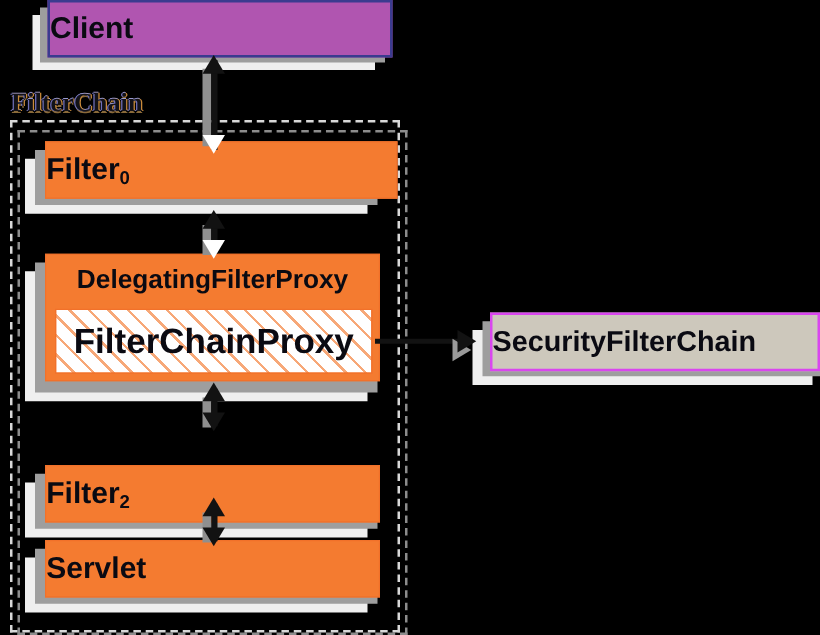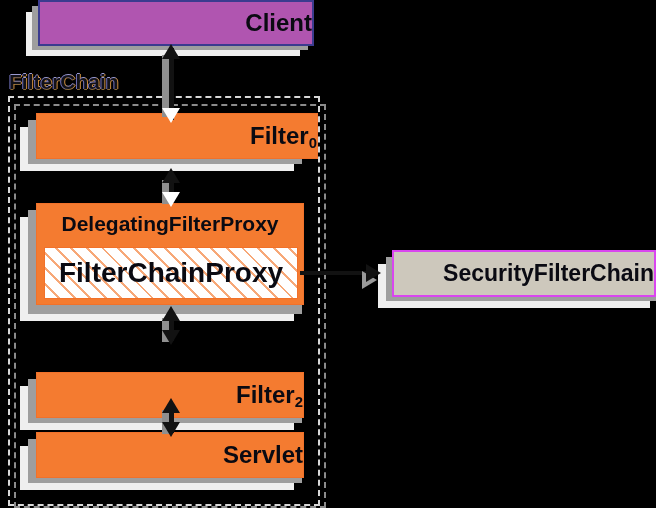--- a/index.html
+++ b/index.html
@@ -28,21 +28,21 @@
     box-sizing: border-box;
   }
   .shadow-far  { background: #efefef; }
   .shadow-near { background: #9e9e9e; }
 
   .face {
     position: absolute;
     box-sizing: border-box;
     display: flex;
     align-items: center;
-    justify-content: flex-end;
+    justify-content: flex-start;
     text-align: center;
   }
 
   .label {
     font-weight: bold;
     color: #0a0a12;
     letter-spacing: 0px;
     white-space: nowrap;
   }
   .label sub {
@@ -170,21 +170,21 @@
   <div class="node" style="left:26px; top:0px; width:286px; height:52px;">
     <div class="shadow-far" style="left:0px;  top:12px; width:274px; height:44px;"></div>
     <div class="shadow-near" style="left:6px;  top:6px;  width:276px; height:44px;"></div>
     <div class="face skin-client" style="left:12px; top:0px; width:276px; height:46px;">
       <span class="label" style="font-size:24px;">Client</span>
     </div>
   </div>
 
   <div class="chain-shadow" style="left:14px; top:104px; width:312px; height:404px;"></div>
   <div class="chain-box" style="left:8px; top:96px; width:312px; height:410px;"></div>
-  <div class="chain-title" style="left:9px; top:70px;">FilterChain</div>
+  <div class="chain-title" style="left:9px; top:70px;font-family:Liberation Serif, serif;">FilterChain</div>
 
   <div class="node" style="left:20px; top:113px; width:292px; height:60px;">
     <div class="shadow-far" style="left:0px;  top:14px; width:274px; height:44px;"></div>
     <div class="shadow-near" style="left:8px;  top:7px;  width:274px; height:44px;"></div>
     <div class="face skin-filter" style="left:16px; top:0px; width:282px; height:46px;">
       <span class="label" style="font-size:24px;"><span>Filter</span><sub>0</sub></span>
     </div>
   </div>
 
   <div class="node" style="left:20px; top:203px; width:292px; height:120px;">

